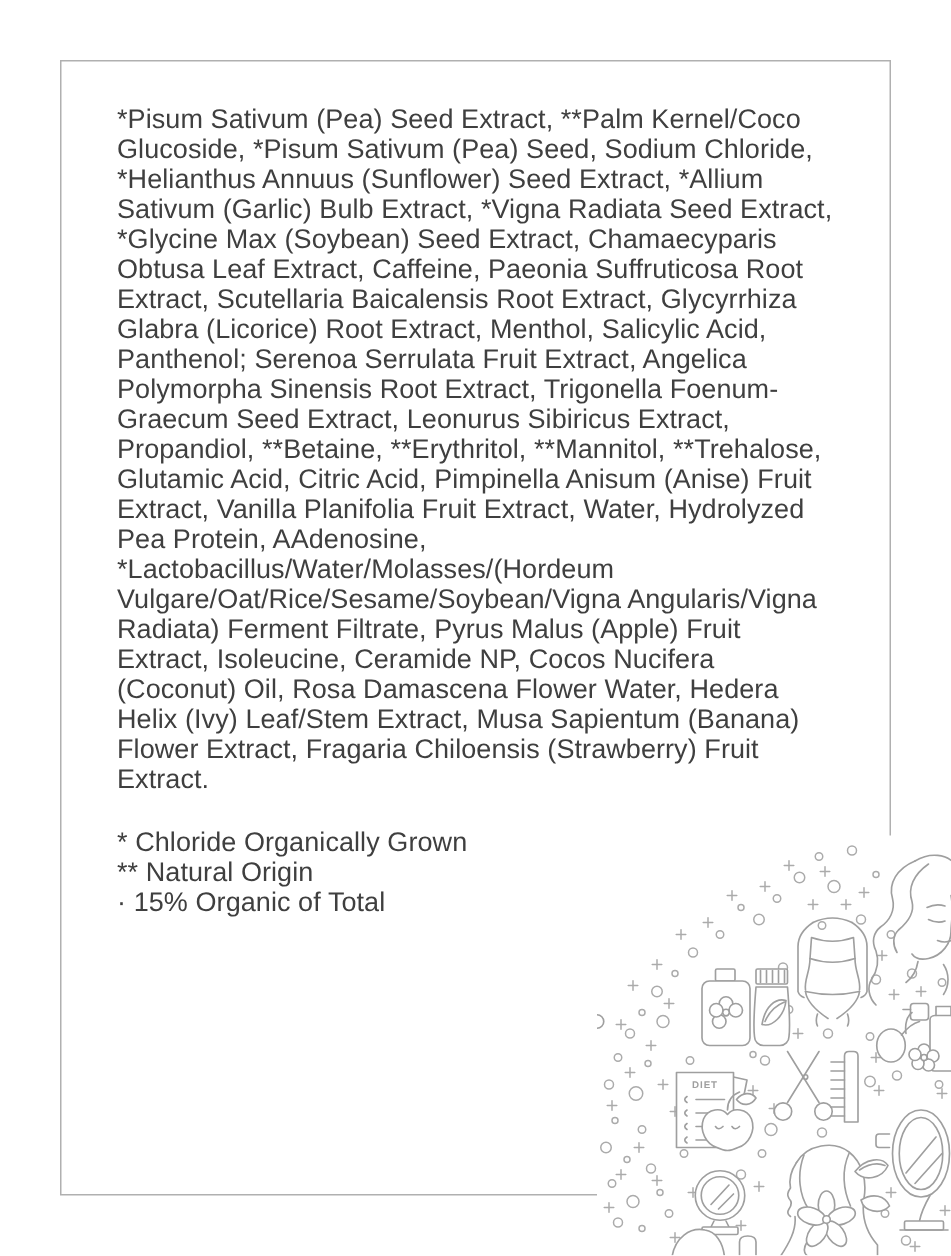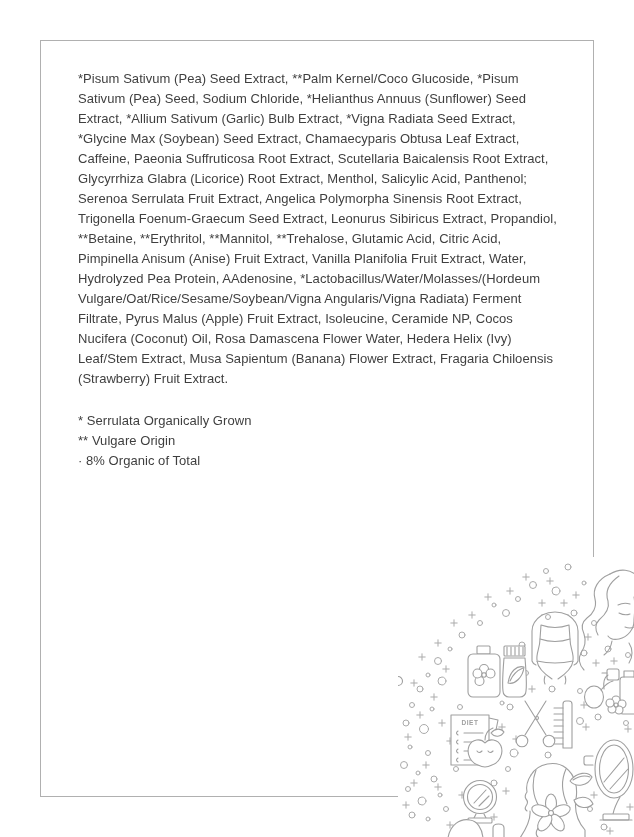--- a/index.html
+++ b/index.html
@@ -17,21 +17,21 @@
     font-family:"Liberation Sans","DejaVu Sans",sans-serif;
   }
   .page-frame{
     position:absolute;left:40px;top:40px;
     width:554px;height:757px;
     border:1px solid var(--border);
   }
   .content{
     position:absolute;left:78px;top:69px;width:481px;
     color:var(--text);
-    font-size:13px;line-height:20px;font-weight:300;
+    font-size:18px;line-height:20px;font-weight:300;
     letter-spacing:0.05px;
   }
   .ingredients{margin:0;overflow-wrap:break-word;}
   .footnotes{margin-top:22px;}
   .footnote{height:20px;}
   .corner-illustration{
     position:absolute;left:398px;top:557px;
     width:236px;height:280px;
     background:var(--background);
     overflow:hidden;
@@ -53,23 +53,23 @@
   }
 </style>
 </head>
 <body>
 
 <div class="page-frame"></div>
 
 <div class="content">
   <p class="ingredients">*Pisum Sativum (Pea) Seed Extract, **Palm Kernel/Coco Glucoside, *Pisum Sativum (Pea) Seed, Sodium Chloride, *Helianthus Annuus (Sunflower) Seed Extract, *Allium Sativum (Garlic) Bulb Extract, *Vigna Radiata Seed Extract, *Glycine Max (Soybean) Seed Extract, Chamaecyparis Obtusa Leaf Extract, Caffeine, Paeonia Suffruticosa Root Extract, Scutellaria Baicalensis Root Extract, Glycyrrhiza Glabra (Licorice) Root Extract, Menthol, Salicylic Acid, Panthenol; Serenoa Serrulata Fruit Extract, Angelica Polymorpha Sinensis Root Extract, Trigonella Foenum-Graecum Seed Extract, Leonurus Sibiricus Extract, Propandiol, **Betaine, **Erythritol, **Mannitol, **Trehalose, Glutamic Acid, Citric Acid, Pimpinella Anisum (Anise) Fruit Extract, Vanilla Planifolia Fruit Extract, Water, Hydrolyzed Pea Protein, AAdenosine, *Lactobacillus/Water/Molasses/(Hordeum Vulgare/Oat/Rice/Sesame/Soybean/Vigna Angularis/Vigna Radiata) Ferment Filtrate, Pyrus Malus (Apple) Fruit Extract, Isoleucine, Ceramide NP, Cocos Nucifera (Coconut) Oil, Rosa Damascena Flower Water, Hedera Helix (Ivy) Leaf/Stem Extract, Musa Sapientum (Banana) Flower Extract, Fragaria Chiloensis (Strawberry) Fruit Extract.</p>
   <div class="footnotes">
-    <div class="footnote">* Serrulata Organically Grown</div>
-    <div class="footnote">** Vulgare Origin</div>
-    <div class="footnote">· 8% Organic of Total</div>
+    <div class="footnote">* Chloride Organically Grown</div>
+    <div class="footnote">** Natural Origin</div>
+    <div class="footnote">· 15% Organic of Total</div>
   </div>
 </div>
 
 <div class="corner-illustration">
   <svg width="236" height="280" viewBox="0 0 236 280">
     <g id="deco" class="deco">
         <circle cx="135" cy="28" r="3.5"></circle>
         <circle cx="148" cy="14" r="2.5"></circle>
         <circle cx="170" cy="10" r="3"></circle>
         <circle cx="186" cy="26" r="2"></circle>

